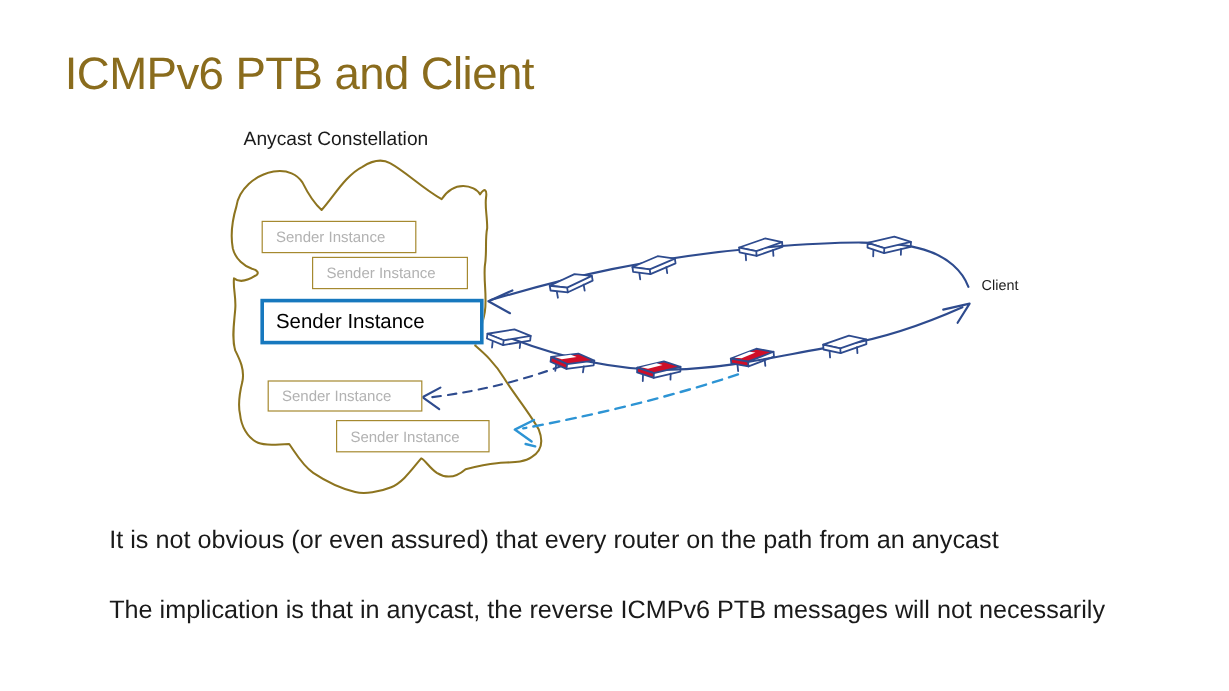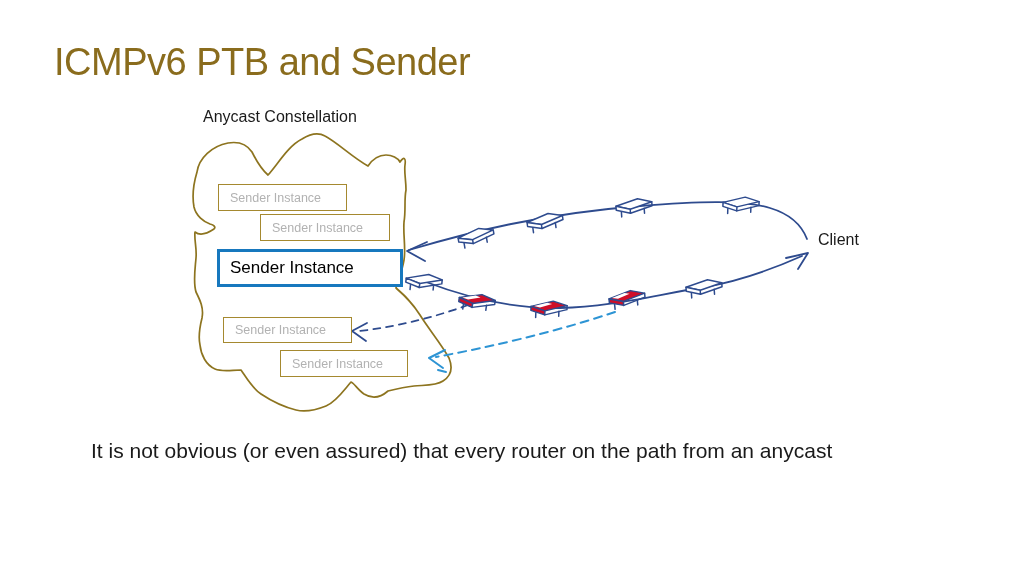--- a/index.html
+++ b/index.html
@@ -11,21 +11,21 @@
     position:absolute;left:54px;top:42px;margin:0;
     font-size:38px;font-weight:400;line-height:1.1;letter-spacing:-0.5px;
     color:var(--title,#8a6c1d);
   }
   .constellation-label{
     position:absolute;left:203px;top:108px;
     font-size:16px;color:var(--ink,#1a1a1a);
   }
   .client-label{
     position:absolute;left:818px;top:231px;
-    font-size:16px;color:var(--ink,#1a1a1a);
+    font-size:12px;color:var(--ink,#1a1a1a);
   }
   .diagram-svg{position:absolute;left:0;top:0;}
   .sender-box{
     position:absolute;box-sizing:border-box;background:#fff;
     display:flex;align-items:center;
     border:1.5px solid var(--gold-border,#a5892f);
     color:var(--gold-text,#b2b2b2);
     font-size:12.5px;padding-left:11px;text-align:right;
   }
   .sender-box.b1{left:218px;top:184px;width:129px;height:27px;}
@@ -52,21 +52,21 @@
   .rtr-face{fill:#fff;stroke:var(--navy,#2e4b8e);stroke-width:1.5;stroke-linejoin:round;}
   .rtr-edge{fill:none;stroke:var(--navy,#2e4b8e);stroke-width:1.5;stroke-linecap:round;stroke-linejoin:round;}
   .rtr-red{fill:var(--red,#cf0e28);stroke:var(--navy,#2e4b8e);stroke-width:1.5;stroke-linejoin:round;}
   .rtr-wedge{fill:#fff;stroke:none;}
 </style>
 </head>
 <body>
 
 <div class="slide">
 
-  <h1 class="slide-title">ICMPv6 PTB and Sender</h1>
+  <h1 class="slide-title">ICMPv6 PTB and Client</h1>
 
   <div class="constellation-label">Anycast Constellation</div>
 
   <svg class="diagram-svg" width="1024" height="576" viewBox="0 0 1024 576">
     <defs>
       <g id="rtr-plain">
         <polygon class="rtr-face" points="-18,-1 4,-7 18,-3 -4,3"></polygon>
         <polygon class="rtr-face" points="-18,-1 -18,3 -4,7 -4,3"></polygon>
         <polyline class="rtr-edge" points="-4,7 18,1 18,-3"></polyline>
         <line class="rtr-edge" x1="-13" y1="5" x2="-13" y2="10"></line>
@@ -160,16 +160,17 @@
     <span>Sender Instance</span>
   </div>
 
   <div class="client-label">Client</div>
 
   <div class="body-text">
     <div class="para">
       <div>It is not obvious (or even assured) that every router on the path from an anycast</div>
     </div>
     <div class="para">
+      <div>The implication is that in anycast, the reverse ICMPv6 PTB messages will not necessarily</div>
     </div>
   </div>
 
 </div>
 
 </body></html>

